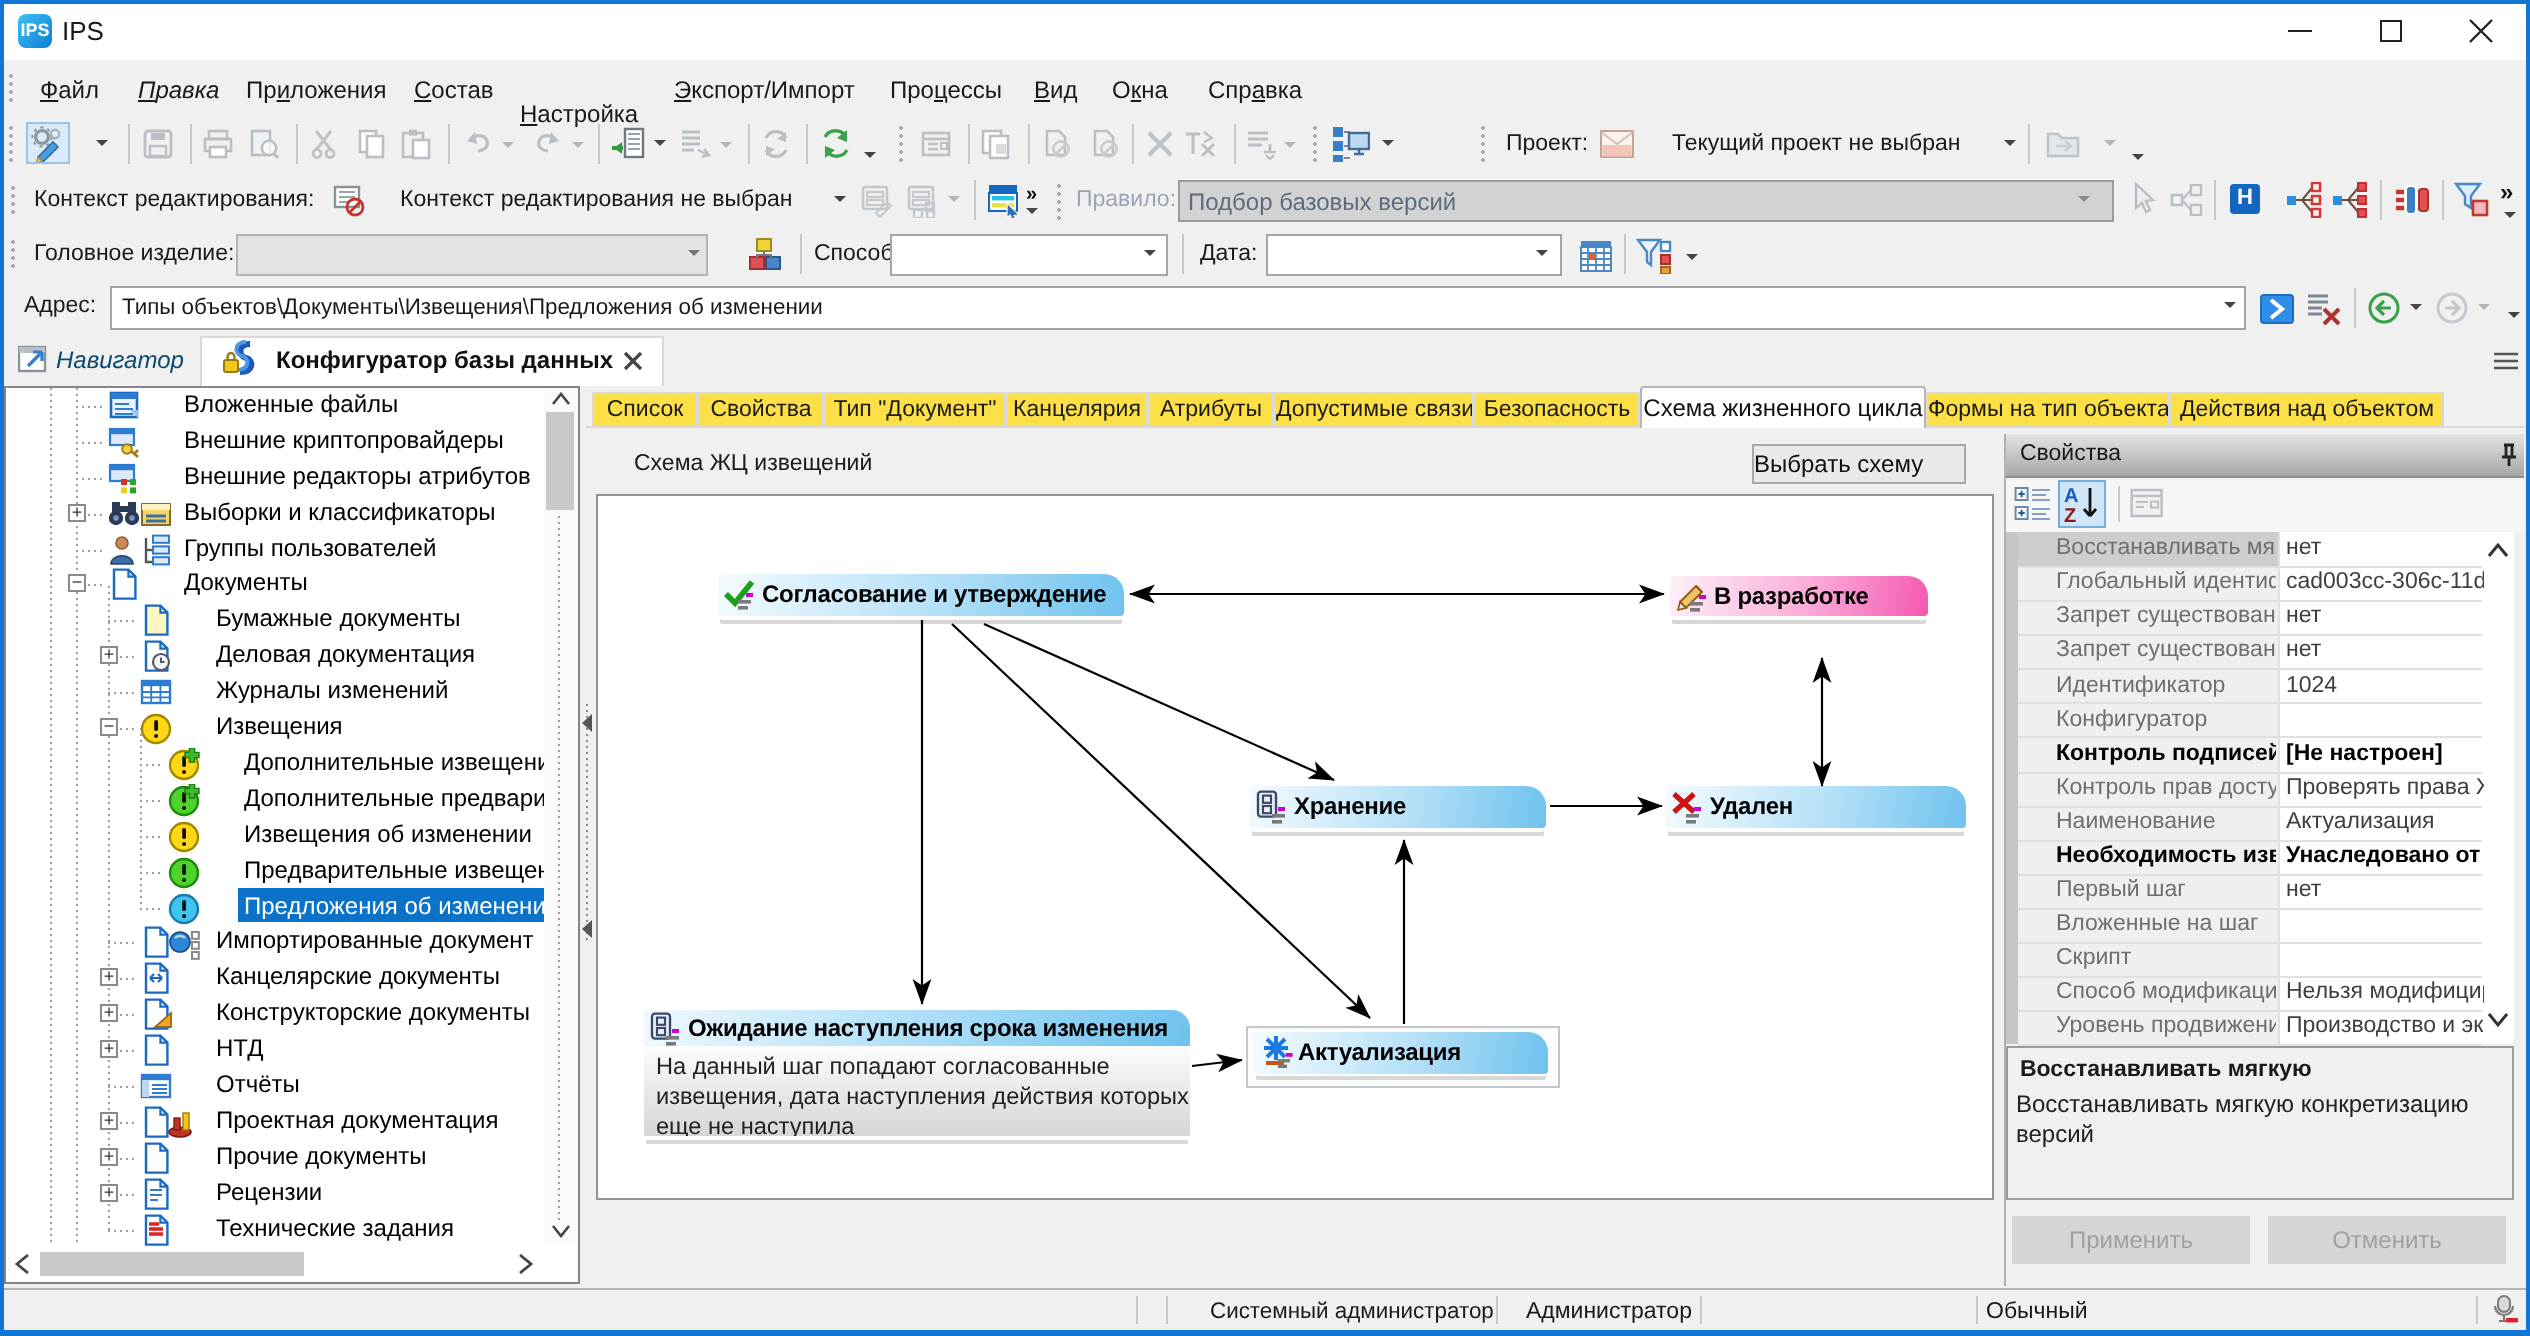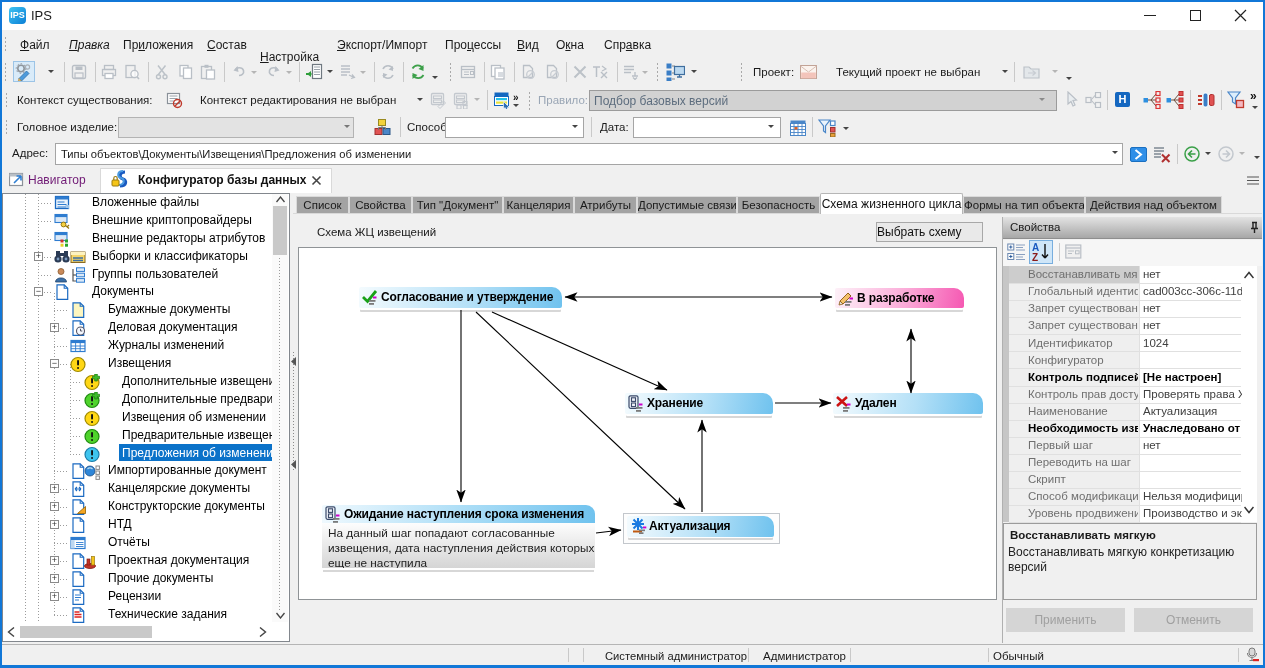--- a/index.html
+++ b/index.html
@@ -13,21 +13,21 @@
 .ddg{position:absolute;width:0;height:0;border:3.5px solid transparent;border-top-color:#b5b5b5;border-bottom:none;}
 .combo{position:absolute;border:1px solid #a5a5a5;background:#fff;}
 .node{position:absolute;border-radius:2px 10px 2px 2px;background:linear-gradient(100deg,#f4fbfe 0%,#b4e0f7 55%,#6fc2ee 100%);box-shadow:0 3px 0 -1px #fff,0 5px 0 -1px #d7d7d7;font-weight:bold;font-size:12px;color:#000;}
 .nlab{position:absolute;left:22px;top:3px;white-space:nowrap;font-weight:bold;letter-spacing:-0.15px;}
 .tree-v{position:absolute;width:1px;background-image:repeating-linear-gradient(to bottom,#9c9c9c 0 1px,rgba(0,0,0,0) 1px 3px);}
 .tree-h{position:absolute;height:1px;background-image:repeating-linear-gradient(to right,#9c9c9c 0 1px,rgba(0,0,0,0) 1px 3px);}
 .ebox{position:absolute;width:9px;height:9px;border:1px solid #8a8a8a;background:#fff;font-size:9px;line-height:7px;text-align:center;color:#333;}
 .trow{position:absolute;left:0;width:270px;height:18px;font-size:12px;white-space:nowrap;overflow:hidden;color:#000;}
 .gl{position:absolute;left:1028px;width:110px;height:17px;overflow:hidden;font-size:11.5px;color:#6f6f6f;white-space:nowrap;}
 .gv{position:absolute;left:1143px;width:99px;height:17px;overflow:hidden;font-size:11.5px;color:#3c3c3c;white-space:nowrap;}
-.tab{position:absolute;top:196px;height:17px;background:#a3a3a3;border:1px solid #dadada;border-bottom:none;text-align:center;color:#1a1a1a;white-space:nowrap;overflow:hidden;line-height:16px;font-size:11.5px;}
+.tab{position:absolute;top:196px;height:17px;background:#fde047;border:1px solid #dadada;border-bottom:none;text-align:center;color:#1a1a1a;white-space:nowrap;overflow:hidden;line-height:16px;font-size:11.5px;}
 svg{display:block;}
 </style></head>
 <body>
 
 <div class="ab" style="left:0;top:0;width:1265px;height:30px;background:#fff;"></div>
 <div class="ab" style="left:9px;top:7px;width:17px;height:17px;border-radius:4px;background:linear-gradient(135deg,#3ec3f2,#0b7fd6);color:#fff;font-size:9px;font-weight:bold;text-align:center;line-height:17px;">IPS</div>
 <div class="ab t" style="left:31px;top:8px;font-size:13px;">IPS</div>
 <div class="ab" style="left:1144px;top:15px;width:12px;height:1px;background:#222;"></div>
 <div class="ab" style="left:1190px;top:10px;width:11px;height:11px;border:1px solid #222;"></div>
 <svg class="ab" style="left:1234px;top:9px;" width="13" height="13">
@@ -188,21 +188,21 @@
 <div class="dd" style="left:1002px;top:70px;"></div>
 <div class="sep" style="left:1014px;top:62px;"></div>
 <svg class="ab" style="left:1023px;top:64px;" width="17" height="15">
     <path d="M1 3 h5 l2 2 h8 v9 h-15 z" fill="#e3e7ea" stroke="#bcc2c8" stroke-width="1.2"></path>
     <path d="M5 9 h7 M9.5 6.5 L12.5 9 L9.5 11.5" fill="none" stroke="#c7ccd2" stroke-width="1.2"></path>
   </svg>
 <div class="ddg" style="left:1052px;top:70px;"></div>
 <div class="dd" style="left:1066px;top:77px;"></div>
 
 <div class="grip" style="left:5px;top:92px;height:17px;"></div>
-<div class="ab t" style="left:17px;top:94px;">Контекст существования:</div>
+<div class="ab t" style="left:17px;top:94px;">Контекст редактирования:</div>
 <svg class="ab" style="left:166px;top:92px;" width="17" height="17">
     <rect x="1.5" y="1.5" width="12" height="10" fill="#fff" stroke="#8a9199" stroke-width="1.2"></rect>
     <path d="M3.5 4 h8 M3.5 6.5 h8 M3.5 9 h5" stroke="#9aa2aa" stroke-width="1"></path>
     <circle cx="11.5" cy="11.5" r="4" fill="none" stroke="#c0392b" stroke-width="1.4"></circle>
     <path d="M8.8 14.2 L14.2 8.8" stroke="#c0392b" stroke-width="1.4"></path>
   </svg>
 <div class="ab t" style="left:200px;top:94px;">Контекст редактирования не выбран</div>
 <div class="dd" style="left:417px;top:98px;"></div>
 <svg class="ab" style="left:430px;top:92px;" width="17" height="17">
     <rect x="1.5" y="1.5" width="12" height="11" rx="1" fill="none" stroke="#c3c8ce" stroke-width="1.3"></rect>
@@ -332,21 +332,21 @@
 <div class="ddg" style="left:1239px;top:152px;"></div>
 <div class="dd" style="left:1254px;top:156px;"></div>
 
 <div id="address"></div>
 
 <svg class="ab" style="left:9px;top:171px;" width="17" height="17">
     <rect x="0.5" y="2.5" width="13" height="12" fill="#fff" stroke="#8a9199" stroke-width="1.2"></rect>
     <rect x="0.5" y="2.5" width="13" height="3" fill="#b9bfc6"></rect>
     <path d="M5 12 L12 5 M12 5 h-4.5 M12 5 v4.5" stroke="#2f7fd3" stroke-width="1.6" fill="none"></path>
   </svg>
-<div class="ab" style="left:28px;top:173px;font-size:12px;color:#701a75;">Навигатор</div>
+<div class="ab" style="left:28px;top:173px;font-size:12px;color:#0c4a6e;font-style:italic;">Навигатор</div>
 <div class="ab" style="left:100px;top:168px;width:232px;height:25px;background:#fff;border:1px solid #d9d9d9;border-bottom:none;"></div>
 <svg class="ab" style="left:111px;top:170px;" width="19" height="19">
     <path d="M14 2 C8 2 8 8 12 9 C16 10 16 16 9 16" fill="none" stroke="#1a5ac0" stroke-width="3"></path>
     <path d="M12 1 C6 1 6 7 10 8 C14 9 14 15 7 15" fill="none" stroke="#4a9ae0" stroke-width="2"></path>
     <rect x="1" y="10" width="7" height="6" rx="1" fill="#f5c518" stroke="#9a7a10" stroke-width="1"></rect>
     <path d="M2.8 10 v-1.8 a1.7 1.7 0 0 1 3.4 0 v1.8" fill="none" stroke="#9a7a10" stroke-width="1.2"></path>
   </svg>
 <div class="ab" style="left:138px;top:173px;font-size:12px;font-weight:bold;color:#111;">Конфигуратор базы данных</div>
 <svg class="ab" style="left:311px;top:175px;" width="11" height="11">
     <path d="M1.5 1.5 L9.5 9.5 M9.5 1.5 L1.5 9.5" stroke="#444" stroke-width="1.6"></path>
@@ -755,21 +755,21 @@
 <div class="ab" style="left:1009px;top:402.6px;width:232px;height:1px;background:#e0e0e0;"></div>
 <div class="gl" style="top:404.8px;font-weight:normal;color:#6f6f6f;">Наименование</div>
 <div class="gv" style="top:404.8px;font-weight:normal;color:#404040;">Актуализация</div>
 <div class="ab" style="left:1009px;top:419.6px;width:232px;height:1px;background:#e0e0e0;"></div>
 <div class="gl" style="top:421.8px;font-weight:bold;color:#000;">Необходимость извещения</div>
 <div class="gv" style="top:421.8px;font-weight:bold;color:#000;">Унаследовано от родител</div>
 <div class="ab" style="left:1009px;top:436.7px;width:232px;height:1px;background:#e0e0e0;"></div>
 <div class="gl" style="top:438.9px;font-weight:normal;color:#6f6f6f;">Первый шаг</div>
 <div class="gv" style="top:438.9px;font-weight:normal;color:#404040;">нет</div>
 <div class="ab" style="left:1009px;top:453.8px;width:232px;height:1px;background:#e0e0e0;"></div>
-<div class="gl" style="top:456.0px;font-weight:normal;color:#6f6f6f;">Переводить на шаг</div>
+<div class="gl" style="top:456.0px;font-weight:normal;color:#6f6f6f;">Вложенные на шаг</div>
 <div class="ab" style="left:1009px;top:470.8px;width:232px;height:1px;background:#e0e0e0;"></div>
 <div class="gl" style="top:473.0px;font-weight:normal;color:#6f6f6f;">Скрипт</div>
 <div class="ab" style="left:1009px;top:487.9px;width:232px;height:1px;background:#e0e0e0;"></div>
 <div class="gl" style="top:490.1px;font-weight:normal;color:#6f6f6f;">Способ модификации</div>
 <div class="gv" style="top:490.1px;font-weight:normal;color:#404040;">Нельзя модифицировать</div>
 <div class="ab" style="left:1009px;top:505.0px;width:232px;height:1px;background:#e0e0e0;"></div>
 <div class="gl" style="top:507.2px;font-weight:normal;color:#6f6f6f;">Уровень продвижения</div>
 <div class="gv" style="top:507.2px;font-weight:normal;color:#404040;">Производство и эксплуата</div>
 <div class="ab" style="left:1009px;top:522.1px;width:232px;height:1px;background:#e0e0e0;"></div>
 <div class="ab" style="left:1139px;top:266px;width:1px;height:256px;background:#e0e0e0;"></div>

